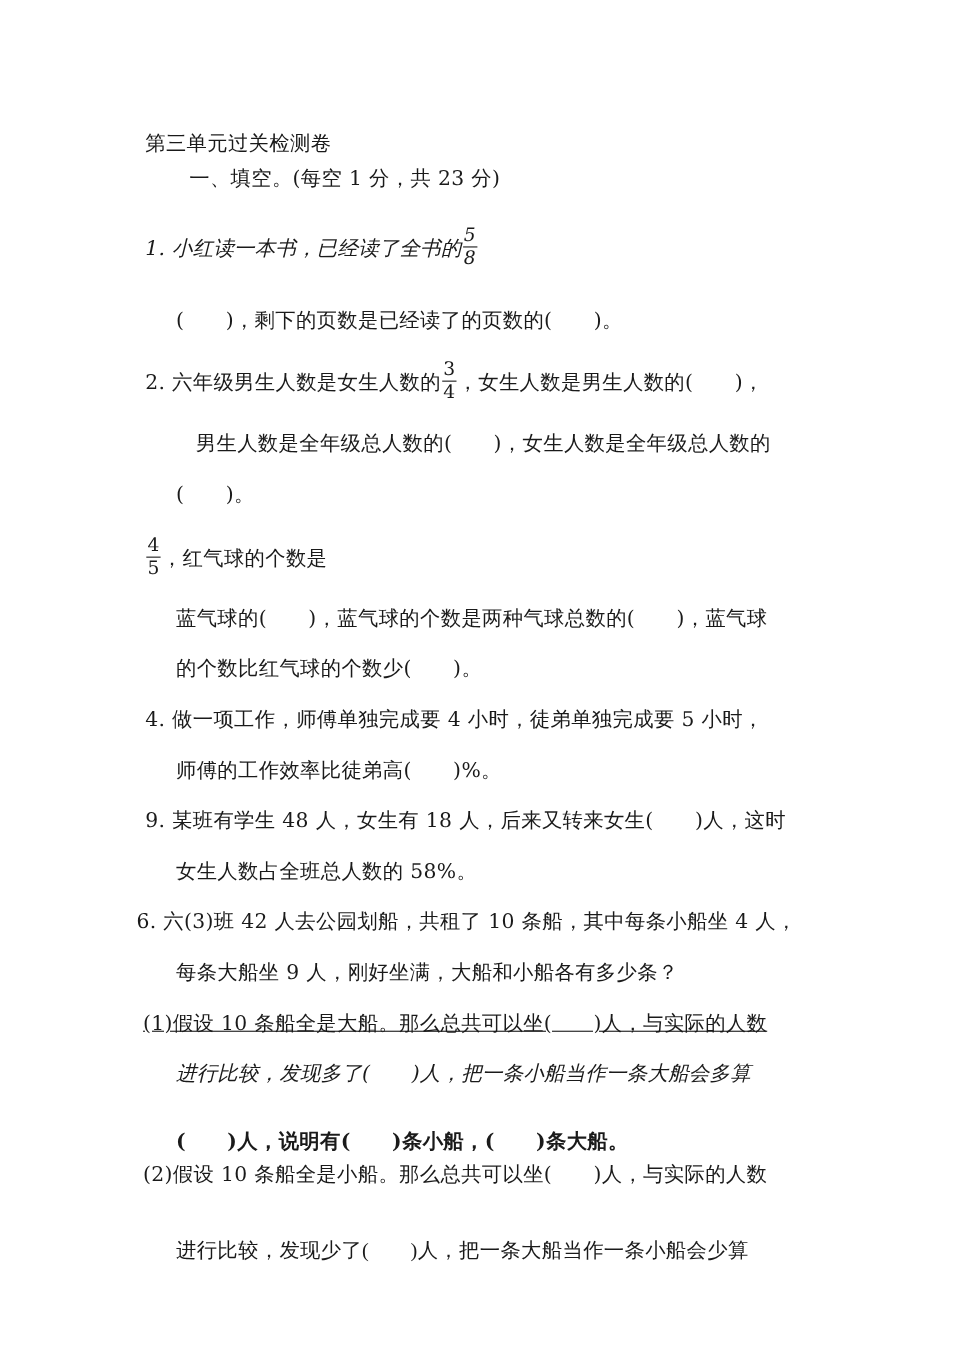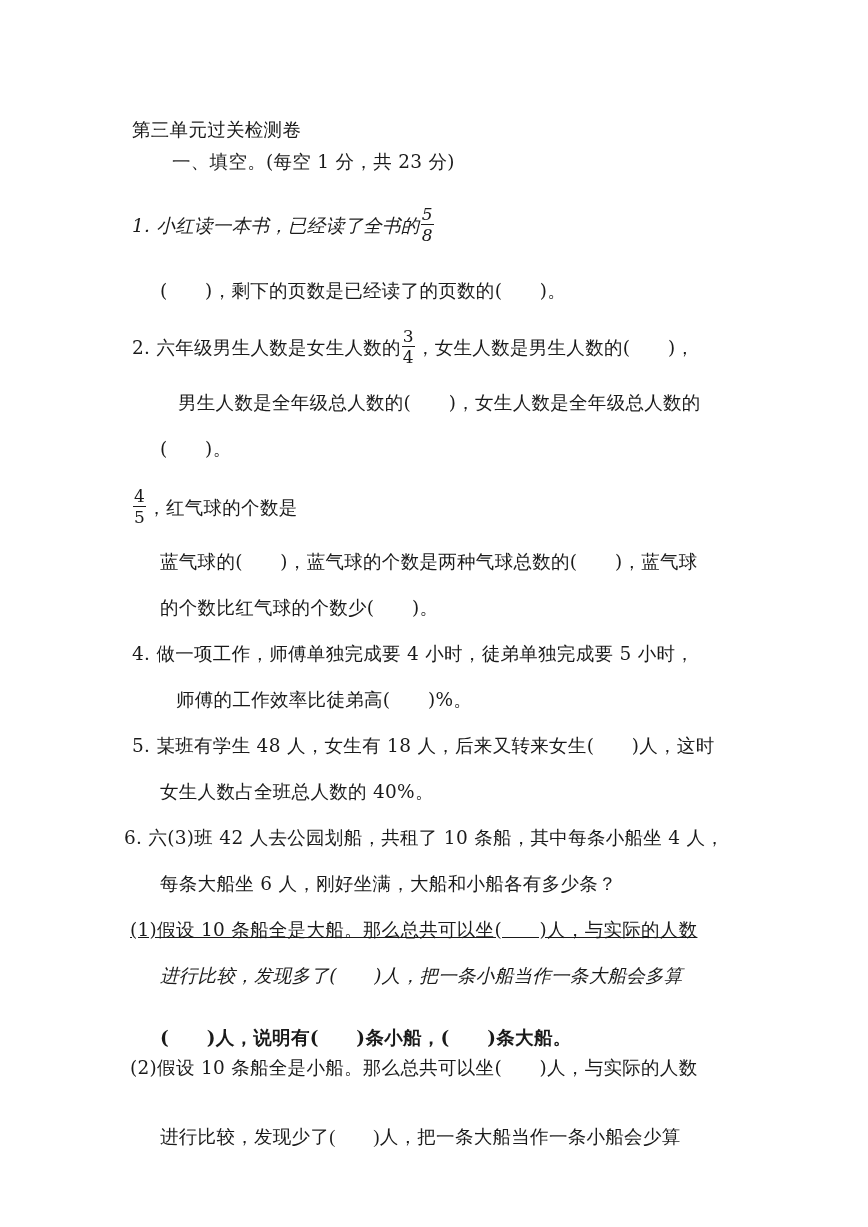--- a/index.html
+++ b/index.html
@@ -29,25 +29,25 @@
   <div class="line" style="left:160px; top:390px;margin-left:18px;">男生人数是全年级总人数的(　　)，女生人数是全年级总人数的</div>
   <div class="line" style="left:160px; top:436px;">(　　)。</div>
 
   <div class="line" style="left:132px; top:490px;">
     <span class="frac"><span class="num">4</span><span class="den">5</span></span><span>，红气球的个数是</span>
   </div>
   <div class="line" style="left:160px; top:549px;text-align:right;">蓝气球的(　　)，蓝气球的个数是两种气球总数的(　　)，蓝气球</div>
   <div class="line" style="left:160px; top:595px;">的个数比红气球的个数少(　　)。</div>
 
   <div class="line" style="left:132px; top:641px;">4. 做一项工作，师傅单独完成要 4 小时，徒弟单独完成要 5 小时，</div>
-  <div class="line" style="left:160px; top:687px;margin-left:16px;">师傅的工作效率比徒弟高(　　)%。</div>
+  <div class="line" style="left:160px; top:687px;">师傅的工作效率比徒弟高(　　)%。</div>
 
-  <div class="line" style="left:132px; top:733px;">5. 某班有学生 48 人，女生有 18 人，后来又转来女生(　　)人，这时</div>
-  <div class="line" style="left:160px; top:779px;">女生人数占全班总人数的 40%。</div>
+  <div class="line" style="left:132px; top:733px;">9. 某班有学生 48 人，女生有 18 人，后来又转来女生(　　)人，这时</div>
+  <div class="line" style="left:160px; top:779px;">女生人数占全班总人数的 58%。</div>
 
   <div class="line" style="left:124px; top:825px;">6. 六(3)班 42 人去公园划船，共租了 10 条船，其中每条小船坐 4 人，</div>
-  <div class="line" style="left:160px; top:871px;">每条大船坐 6 人，刚好坐满，大船和小船各有多少条？</div>
+  <div class="line" style="left:160px; top:871px;">每条大船坐 9 人，刚好坐满，大船和小船各有多少条？</div>
   <div class="line" style="left:130px; top:917px;text-decoration:underline;">(1)假设 10 条船全是大船。那么总共可以坐(　　)人，与实际的人数</div>
   <div class="line" style="left:160px; top:963px;font-style:italic;">进行比较，发现多了(　　)人，把一条小船当作一条大船会多算</div>
   <div class="line" style="left:160px; top:1025px;font-weight:bold;">(　　)人，说明有(　　)条小船，(　　)条大船。</div>
   <div class="line" style="left:130px; top:1055px;">(2)假设 10 条船全是小船。那么总共可以坐(　　)人，与实际的人数</div>
   <div class="line" style="left:160px; top:1124px;font-family:Liberation Serif, serif;">进行比较，发现少了(　　)人，把一条大船当作一条小船会少算</div>
 </div>
 
 </body></html>

